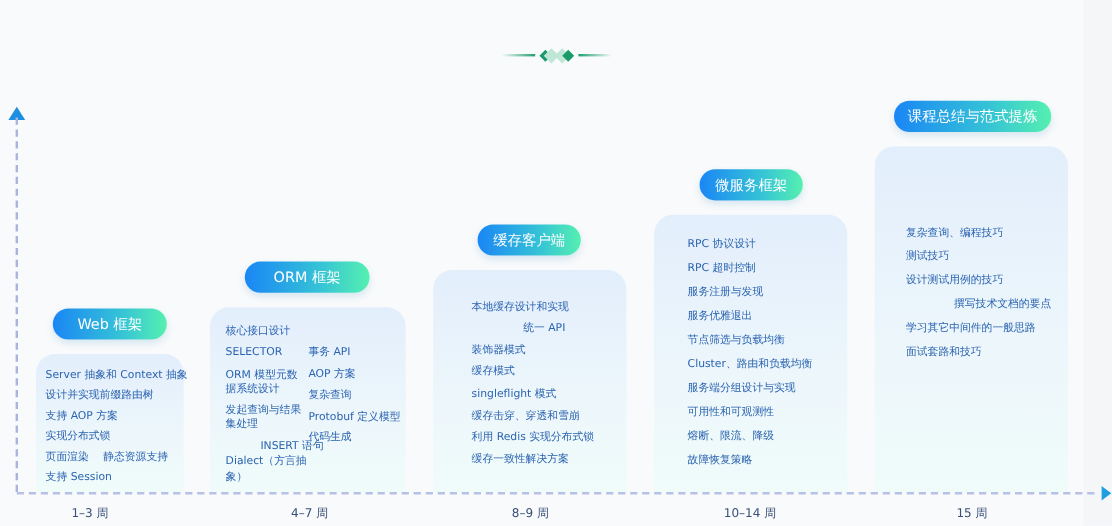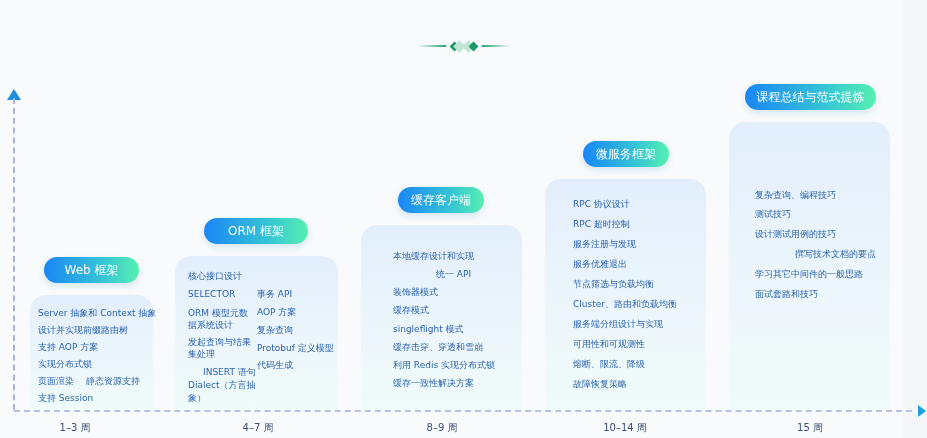--- a/index.html
+++ b/index.html
@@ -94,21 +94,21 @@
 <div class="week" style="left:43px;width:64px;">1–3 周</div>
 
 <div class="card" style="left:175px;top:256px;width:163px;height:154px;"></div>
 <div class="pill" style="left:204px;top:218px;width:104px;">ORM 框架</div>
 <div class="item" style="left:188px;top:270px;">核心接口设计</div>
 <div class="item" style="left:188px;top:288px;">SELECTOR</div>
 <div class="item" style="left:188px;top:307px;">ORM 模型元数</div>
 <div class="item" style="left:188px;top:319px;">据系统设计</div>
 <div class="item" style="left:188px;top:336px;">发起查询与结果</div>
 <div class="item" style="left:188px;top:348px;">集处理</div>
-<div class="item" style="left:188px;top:366px;padding-left:15px;">INSERT 语句</div>
+<div class="item" style="left:202px;top:366px;padding-left:15px;">INSERT 语句</div>
 <div class="item" style="left:188px;top:379px;">Dialect（方言抽</div>
 <div class="item" style="left:188px;top:392px;">象）</div>
 <div class="item" style="left:257px;top:288px;">事务 API</div>
 <div class="item" style="left:257px;top:306px;">AOP 方案</div>
 <div class="item" style="left:257px;top:324px;">复杂查询</div>
 <div class="item" style="left:257px;top:342px;">Protobuf 定义模型</div>
 <div class="item" style="left:257px;top:359px;">代码生成</div>
 <div class="week" style="left:226px;width:64px;">4–7 周</div>
 
 <div class="card" style="left:361px;top:225px;width:161px;height:185px;"></div>

